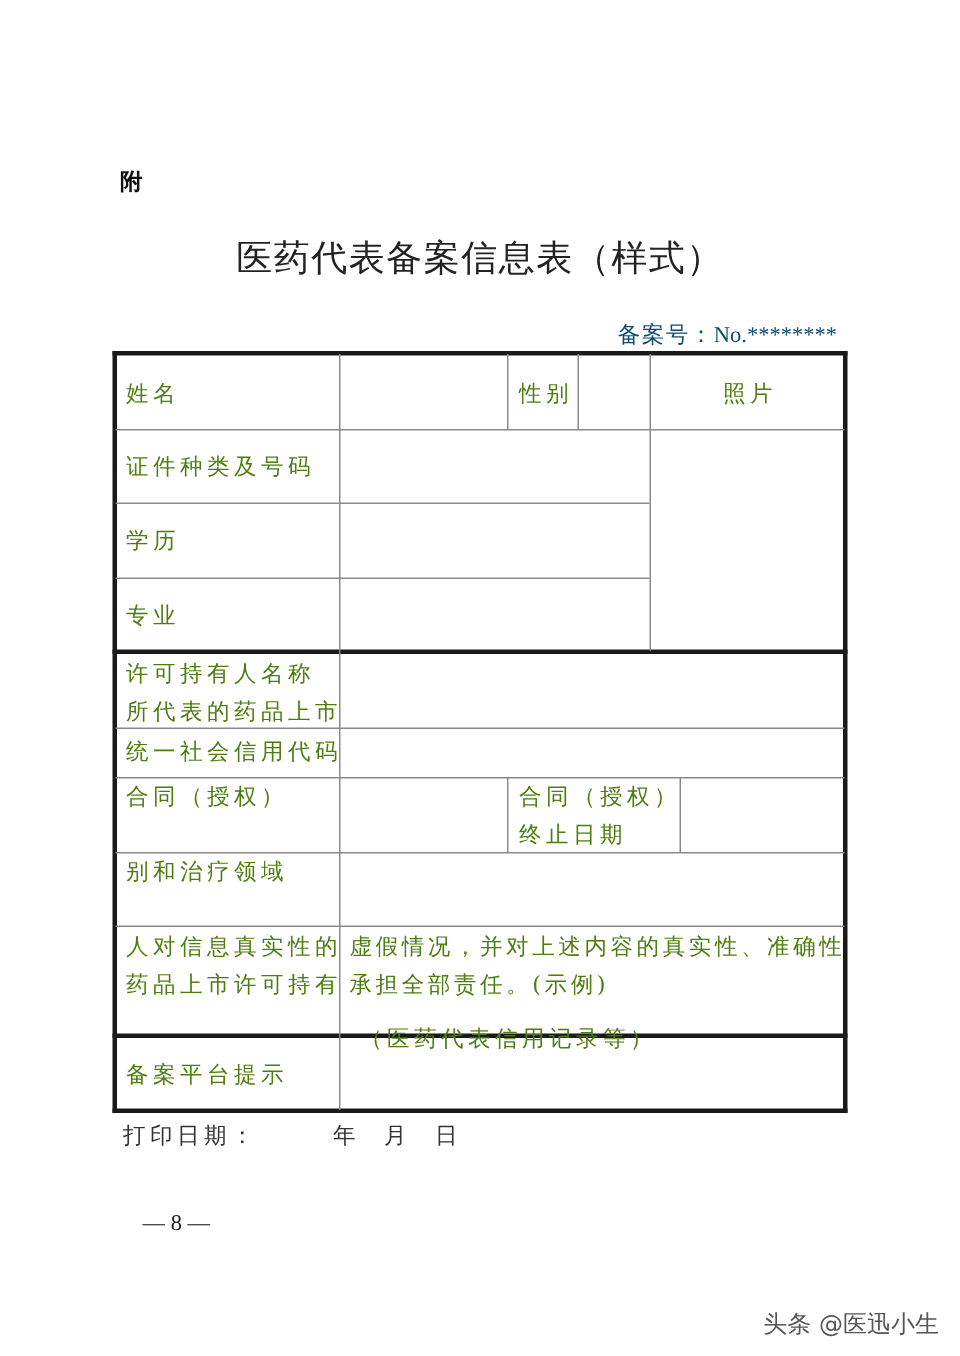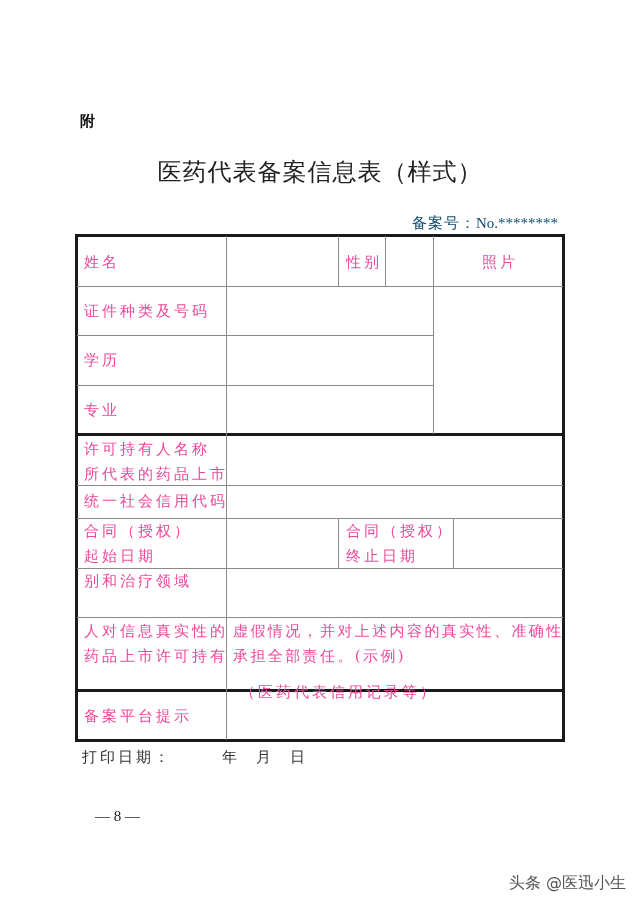--- a/index.html
+++ b/index.html
@@ -12,21 +12,21 @@
            letter-spacing: 1px; color: #222; }
   .record-no { right: 82px; top: 214px; font-size: 15px; color: #0c4a6e; letter-spacing: 1px; }
   .record-no .val { font-family: "Liberation Serif", serif; letter-spacing: 0; }
 
   
   .line-h { position: absolute; height: 1px; background: #8a8a8a; }
   .line-v { position: absolute; width: 1px; background: #8a8a8a; }
   .thick-h { position: absolute; height: 3px; background: #1a1a1a; }
   .thick-v { position: absolute; width: 3px; background: #1a1a1a; }
 
-  .cell-text { position: absolute; font-size: 15px; color: #ec4899; letter-spacing: 3px;
+  .cell-text { position: absolute; font-size: 15px; color: #4d7c0f; letter-spacing: 3px;
                line-height: 25px; white-space: nowrap; }
   .field { position: absolute; }
   .print-date { left: 82px; top: 748px; font-size: 15px; color: #333; letter-spacing: 3px; }
   .print-date span { position: absolute; white-space: nowrap; }
   .page-no { left: 95px; top: 808px; font-size: 15px; color: #222;
              font-family: "Liberation Serif", serif; }
   .watermark { right: 14px; top: 873px; font-size: 16px; color: #555;
                font-family: "DejaVu Sans", sans-serif; letter-spacing: 0; }
 </style>
 </head>
@@ -83,21 +83,20 @@
     <div>许可持有人名称</div>
     <div>所代表的药品上市</div>
   </div>
   <div class="field" style="left:228px; top:437px; width:334px; height:48px;"><span></span></div>
 
   <div class="cell-text" style="left:84px; top:489px;">统一社会信用代码</div>
   <div class="field" style="left:228px; top:487px; width:334px; height:31px;"><span></span></div>
 
   <div class="cell-text" style="left:84px; top:519px;">
     <div>合同（授权）</div>
-    <div>起始日期</div>
   </div>
   <div class="field" style="left:228px; top:520px; width:110px; height:48px;"><span></span></div>
   <div class="cell-text" style="left:346px; top:519px;">
     <div>合同（授权）</div>
     <div>终止日期</div>
   </div>
   <div class="field" style="left:455px; top:520px; width:107px; height:48px;"><span></span></div>
 
   <div class="cell-text" style="left:84px; top:569px;">
     <div>别和治疗领域</div>

